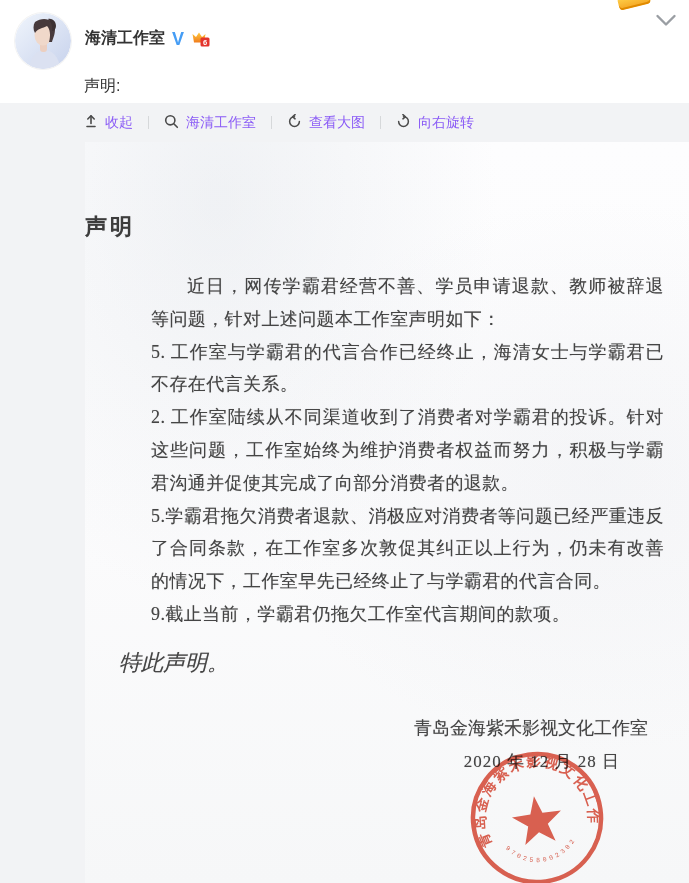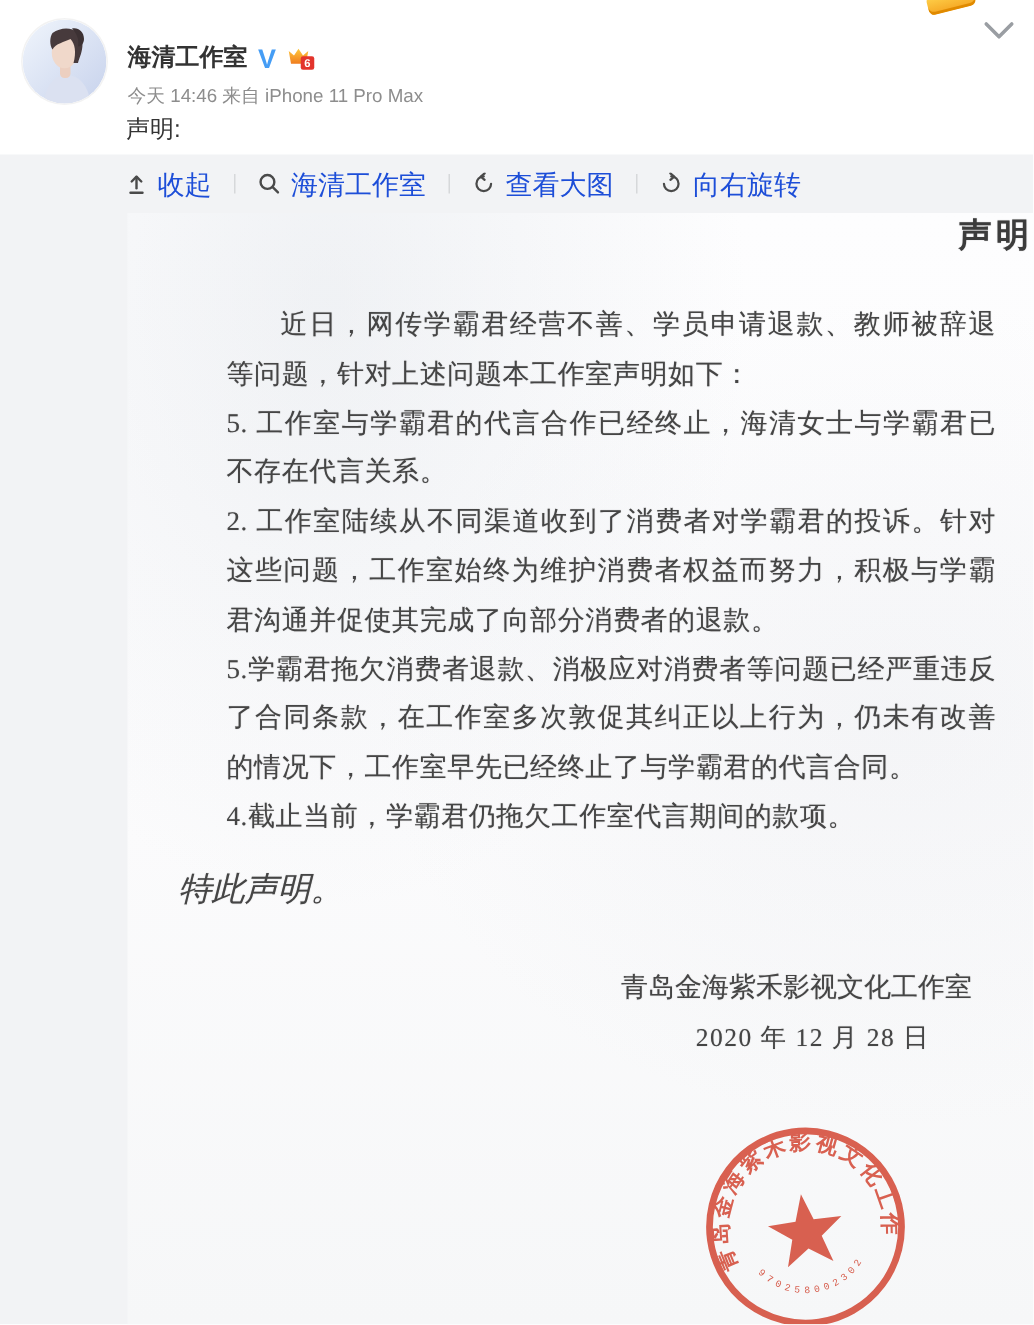--- a/index.html
+++ b/index.html
@@ -18,37 +18,37 @@
   .timestamp { position:absolute; left:85px; top:56px; font-size:12.5px; color:#8d8d8d; }
   .post-content { position:absolute; left:84px; top:76px; font-size:16px; color:#333;text-align:center; }
   .chevron { position:absolute; right:10px; top:12px; cursor:pointer; padding:2px; }
   .emoji-fragment { position:absolute; left:618px; top:-6px; width:32px; height:13px;
                     background:linear-gradient(180deg,#ffd34d,#f5a623); border-radius:4px;
                     transform:rotate(-14deg); box-shadow:inset 0 -2px 0 #e08a00; }
 
   
   .toolbar { position:absolute; top:103px; left:0; width:100%; height:39px; background:#f2f3f5;
              display:flex; align-items:center; padding-left:84px; }
-  .tool-btn { display:flex; align-items:center; gap:7px; background:none; border:none;
-              font-size:18px; color:#1d4ed8; cursor:pointer;
+  .tool-btn { display:flex; gap:7px; background:none; border:none;
+              font-size:14px; color:#8b5cf6; cursor:pointer;
               font-family:"Liberation Sans","DejaVu Sans",sans-serif; }
   .tool-sep { width:1px; height:13px; background:#d6d8da; margin:0 15px; }
   .tool-icon { display:block; }
 
   
   .image-area { position:absolute; top:142px; left:0; right:0; bottom:0; background:#f2f3f5; }
   .document { position:relative; margin-left:85px; width:604px; height:741px; overflow:hidden;
               cursor:pointer;
               background:
                 radial-gradient(ellipse at 22% 8%, rgba(205,212,220,.28), transparent 42%),
                 radial-gradient(ellipse at 85% 45%, rgba(210,214,222,.18), transparent 48%),
                 linear-gradient(180deg,#fdfdfe 0%, #fbfbfc 55%, #f6f7f8 100%); }
   .doc-text { font-family:"Liberation Serif","DejaVu Serif",serif; color:#454545;
               text-shadow:0 0 0.7px rgba(70,70,70,.45); }
-  .doc-title { text-align:right; font-size:22px; font-weight:bold;
+  .doc-title { margin-top:70px; text-align:left; font-size:22px; font-weight:bold;
                letter-spacing:3px; line-height:30px; color:#3c3c3c; }
   .doc-body { margin-top:28px; padding-left:34px; width:579px; }
   .doc-body p { font-size:18px; line-height:32.8px; text-align:justify; letter-spacing:0.4px;margin-left:32px; }
   .doc-body p.indent { text-indent:2em; }
   .doc-closing { margin-top:16px; padding-left:34px; font-size:22px; line-height:32.8px;font-style:italic; }
   .doc-signature { margin-top:32px; width:100%; padding-right:41px; text-align:right;
                    font-size:18px; line-height:33px; }
   .doc-date { width:100%; padding-right:69px; text-align:right; font-size:17px;
               line-height:33px; letter-spacing:1px; }
 
@@ -97,21 +97,20 @@
                 <stop offset="1" stop-color="#f07c1d"></stop>
           </linearGradient>
             </defs>
           <path d="M1.5 4 L5 7 L8 2.5 L11 7 L14.5 4 L13 12.5 L3 12.5 Z" fill="url(#crown)"></path>
           <rect x="9.5" y="7.5" width="9" height="9" rx="1.5" fill="#e3342c"></rect>
           <text x="14" y="14.6" text-anchor="middle" font-size="7.5" font-weight="bold" fill="#fff">6</text>
         </svg>
       </span>
     </div>
 
-    <div class="timestamp">今天 14:46 来自 iPhone 11 Pro Max</div>
     <div class="post-content">声明:</div>
 
     <div class="chevron">
       <svg width="22" height="14" viewBox="0 0 22 14">
         <polyline points="2.5,2 11,10.5 19.5,2" fill="none" stroke="#9a9ea3" stroke-width="2.4" stroke-linecap="round" stroke-linejoin="round"></polyline>
       </svg>
     </div>
   </div>
 
   <div class="toolbar">
@@ -163,21 +162,21 @@
   <div class="image-area">
     <div class="document">
       <h1 class="doc-text doc-title">声明</h1>
 
       <div class="doc-body doc-text">
 
       <p class="indent">近日，网传学霸君经营不善、学员申请退款、教师被辞退等问题，针对上述问题本工作室声明如下：</p>
           <p>5. 工作室与学霸君的代言合作已经终止，海清女士与学霸君已不存在代言关系。</p>
           <p>2. 工作室陆续从不同渠道收到了消费者对学霸君的投诉。针对这些问题，工作室始终为维护消费者权益而努力，积极与学霸君沟通并促使其完成了向部分消费者的退款。</p>
           <p>5.学霸君拖欠消费者退款、消极应对消费者等问题已经严重违反了合同条款，在工作室多次敦促其纠正以上行为，仍未有改善的情况下，工作室早先已经终止了与学霸君的代言合同。</p>
-          <p>4.截止当前，学霸君仍拖欠工作室代言期间的款项。</p>
+          <p>9.截止当前，学霸君仍拖欠工作室代言期间的款项。</p>
         </div>
 
       <p class="doc-text doc-closing">特此声明。</p>
       <div class="doc-text doc-signature">青岛金海紫禾影视文化工作室</div>
       <div class="doc-text doc-date">2020 年 12 月 28 日</div>
 
       <svg class="stamp" viewBox="0 0 140 140">
         <circle cx="70" cy="70" r="64" fill="none" stroke="#d8402c" stroke-width="4.5"></circle>
         <path id="arcTop" d="M 22.1 90.3 A 52 52 0 1 1 117.9 90.3" fill="none"></path>
         <text font-size="14.5" font-weight="bold" fill="#d8402c" letter-spacing="2" font-family="'Liberation Serif','DejaVu Serif',serif">

